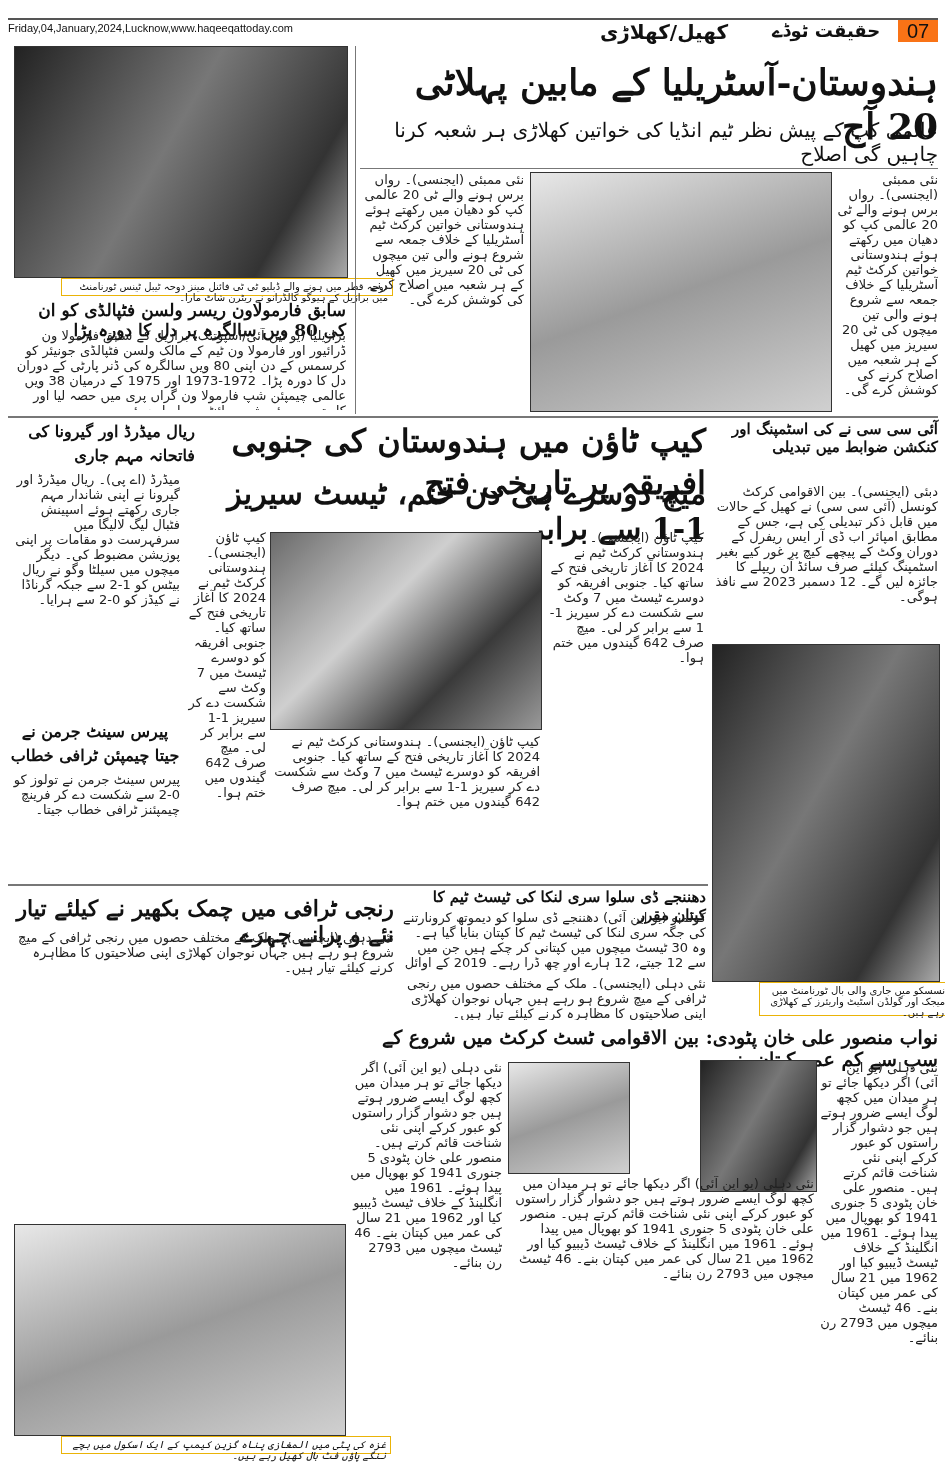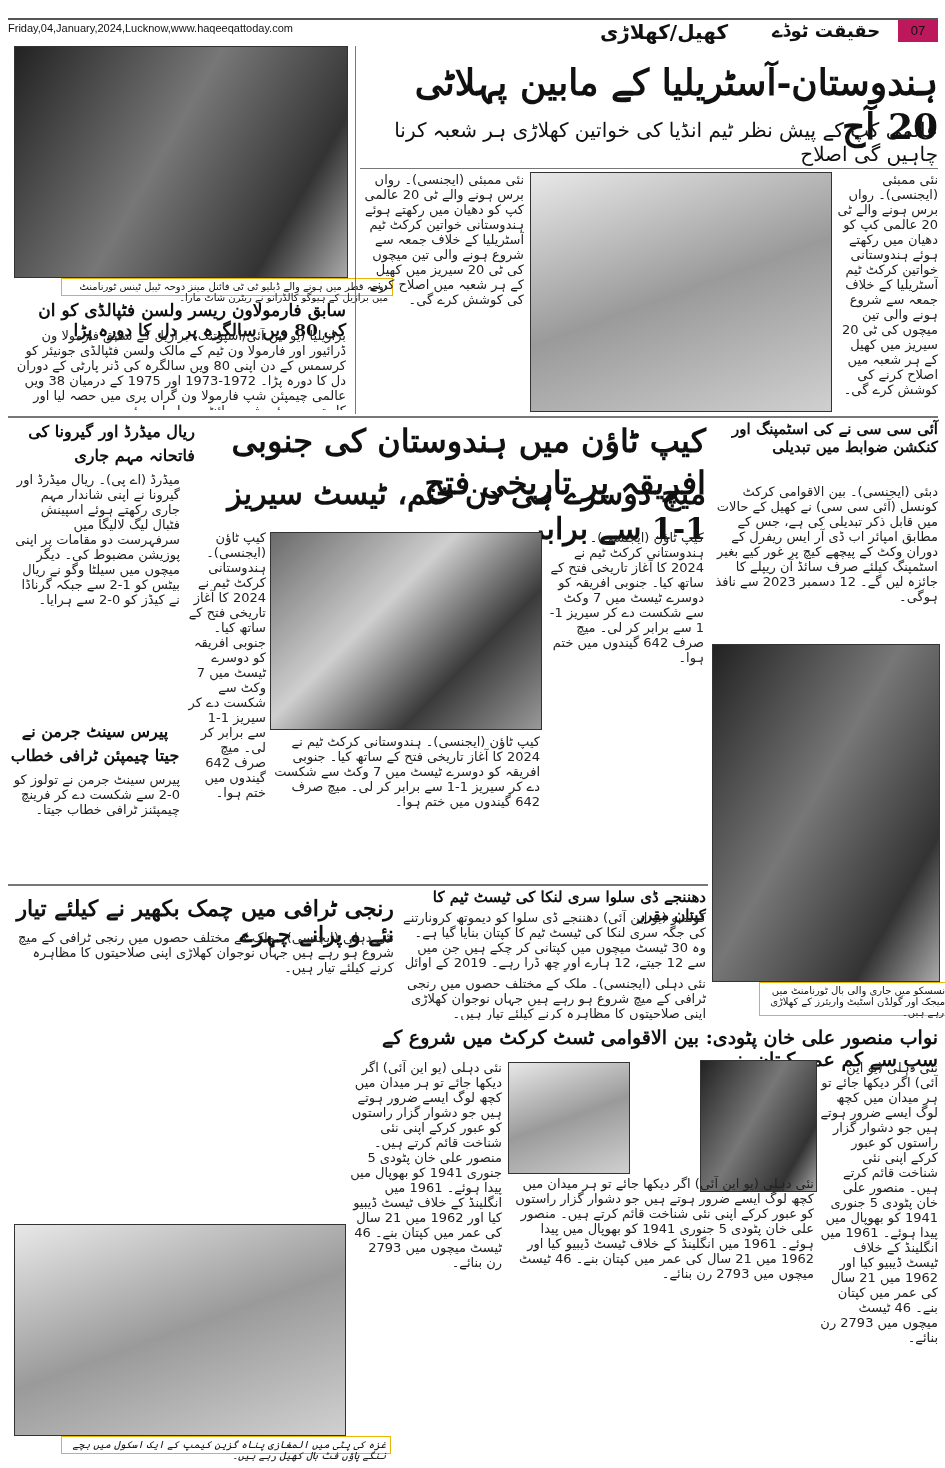--- a/index.html
+++ b/index.html
@@ -3,21 +3,21 @@
 <meta charset="utf-8">
 <style>
   html,body{margin:0;padding:0;background:#fff;}
   body{width:945px;height:1468px;position:relative;overflow:hidden;font-family:"DejaVu Sans",sans-serif;color:#111;}
   .abs{position:absolute;}
   .rtl{direction:rtl;text-align:right;}
   .hdr-line{left:8px;top:18px;width:930px;height:2px;background:#555;}
   .dateline{left:8px;top:22px;font-size:11px;font-family:"Liberation Sans",sans-serif;}
   .section{left:600px;top:20px;font-size:20px;font-weight:bold;}
   .brand{left:772px;top:20px;font-size:18px;font-weight:bold;}
-  .pageno{left:898px;top:20px;width:40px;height:22px;background:#be185d;font-size:13px;text-align:center;line-height:22px;font-family:"Liberation Sans",sans-serif;}
+  .pageno{left:898px;top:20px;width:40px;height:22px;background:#f97316;font-size:20px;text-align:center;line-height:22px;font-family:"Liberation Sans",sans-serif;}
   .sep{background:#777;}
   .photo{background:linear-gradient(135deg,#6a6a6a,#cfcfcf 40%,#3a3a3a 70%,#999);border:1px solid #333;}
   .photo.light{background:linear-gradient(160deg,#e8e8e8,#9a9a9a 50%,#d0d0d0);}
   .photo.dark{background:linear-gradient(120deg,#222,#777 45%,#333 80%,#aaa);}
   .caption{font-size:10px;border:1px solid #eab308;padding:2px 4px;background:#fff;box-sizing:border-box;margin-left:47px;}
   .h1{font-family:"DejaVu Serif",serif;font-weight:bold;}
   .body{font-size:13px;line-height:15px;color:#222;overflow:hidden;}
 </style>
 </head>
 <body>

